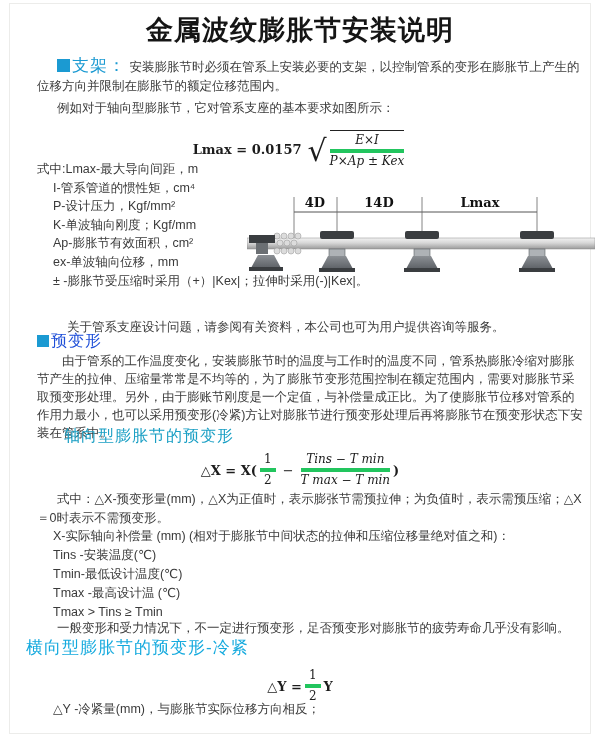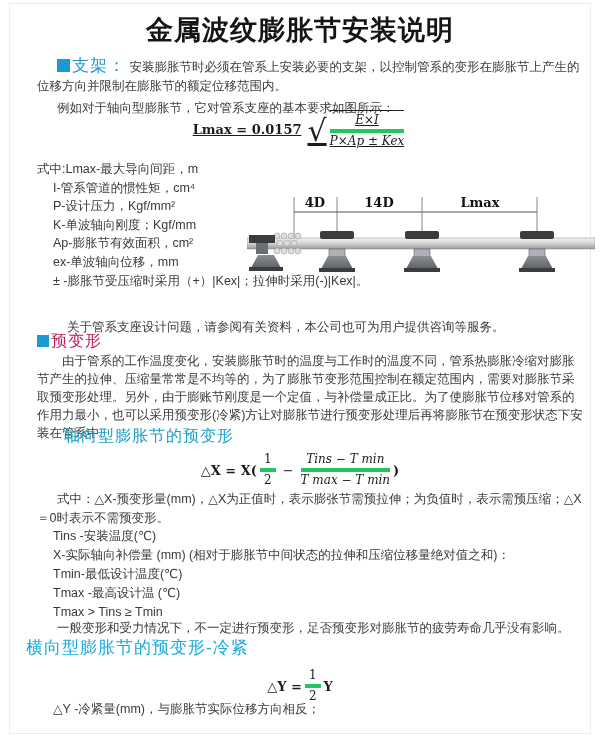--- a/index.html
+++ b/index.html
@@ -19,21 +19,21 @@
     top:12px;left:0;width:600px;text-align:center;
     font-size:27px;font-weight:bold;color:#151515;letter-spacing:1px;
   }
   .body-text{font-size:12.5px;line-height:19px;color:#3b3b3b;}
   .sec-marker{
     display:inline-block;width:13px;height:13px;background:#1b9ad2;
     margin-right:2px;vertical-align:-1px;
   }
   .sec-marker.sm{width:12px;height:12px;}
   .sec1-head{font-size:17px;color:#1b9ad2;font-weight:500;letter-spacing:1px;text-align:right;}
-  .sec2-head{font-size:16px;color:#be185d;font-weight:500;letter-spacing:1px;}
+  .sec2-head{font-size:16px;color:#1d4ed8;font-weight:500;letter-spacing:1px;}
   .sub-head-axial{font-size:16px;color:#1a9fc4;font-weight:500;letter-spacing:1px;}
   .sub-head-lateral{font-size:17px;color:#15aade;font-weight:500;letter-spacing:1px;}
   .indent{text-indent:20px;}
   .indent2{text-indent:2em;}
   .def-list{list-style:none;margin:0;padding:0;font-size:12.5px;line-height:18.6px;}
   .def-list li{white-space:nowrap;}
   .def-list li.ind{padding-left:16px;}
   
   .formula{
     left:0;width:600px;display:flex;justify-content:center;align-items:center;
@@ -61,21 +61,21 @@
 
 <h1 class="abs doc-title" style="margin:0;">金属波纹膨胀节安装说明</h1>
 
 <p class="abs body-text" style="top:56px;left:37px;width:548px;margin:0;text-indent:20px;">
   <span class="sec-marker"></span><span class="sec1-head">支架：</span>
   <span>安装膨胀节时必须在管系上安装必要的支架，以控制管系的变形在膨胀节上产生的位移方向并限制在膨胀节的额定位移范围内。</span>
 </p>
 
 <p class="abs body-text indent" style="top:99px;left:37px;width:548px;margin:0;">例如对于轴向型膨胀节，它对管系支座的基本要求如图所示：</p>
 
-<div class="abs formula" style="top:110px;text-decoration:underline;">
+<div class="abs formula" style="top:130px;">
   <span class="f-bold">Lmax = 0.0157</span>
   <span class="sqrt-sign">√</span>
   <span class="frac sqrt-arg f-it">
     <span class="num">E×I</span>
     <span class="den">P×Ap ± Kex</span>
   </span>
 </div>
 
 <ul class="abs def-list" style="top:160px;left:37px;">
   <li>式中:Lmax-最大导向间距，m</li>
@@ -174,22 +174,22 @@
   <span class="frac f-it">
     <span class="num">Tins − T min</span>
     <span class="den">T max − T min</span>
   </span>
   <span class="f-bold">)</span>
 </div>
 
 <p class="abs body-text indent" style="top:490px;left:37px;width:548px;margin:0;">式中：△X-预变形量(mm)，△X为正值时，表示膨张节需预拉伸；为负值时，表示需预压缩；△X＝0时表示不需预变形。</p>
 
 <ul class="abs def-list" style="top:527px;left:53px;line-height:19px;">
+  <li>X-实际轴向补偿量 (mm) (相对于膨胀节中间状态的拉伸和压缩位移量绝对值之和)：</li>
   <li>Tins -安装温度(℃)</li>
-  <li>X-实际轴向补偿量 (mm) (相对于膨胀节中间状态的拉伸和压缩位移量绝对值之和)：</li>
   <li>Tmin-最低设计温度(℃)</li>
   <li>Tmax -最高设计温 (℃)</li>
   <li>Tmax &gt; Tins ≥ Tmin</li>
 </ul>
 
 <p class="abs body-text indent" style="top:619px;left:37px;width:548px;margin:0;">一般变形和受力情况下，不一定进行预变形，足否预变形对膨胀节的疲劳寿命几乎没有影响。</p>
 
 <div class="abs sub-head-lateral" style="top:636px;left:26px;">横向型膨胀节的预变形-冷紧</div>
 
 <div class="abs formula" style="top:668px;">

